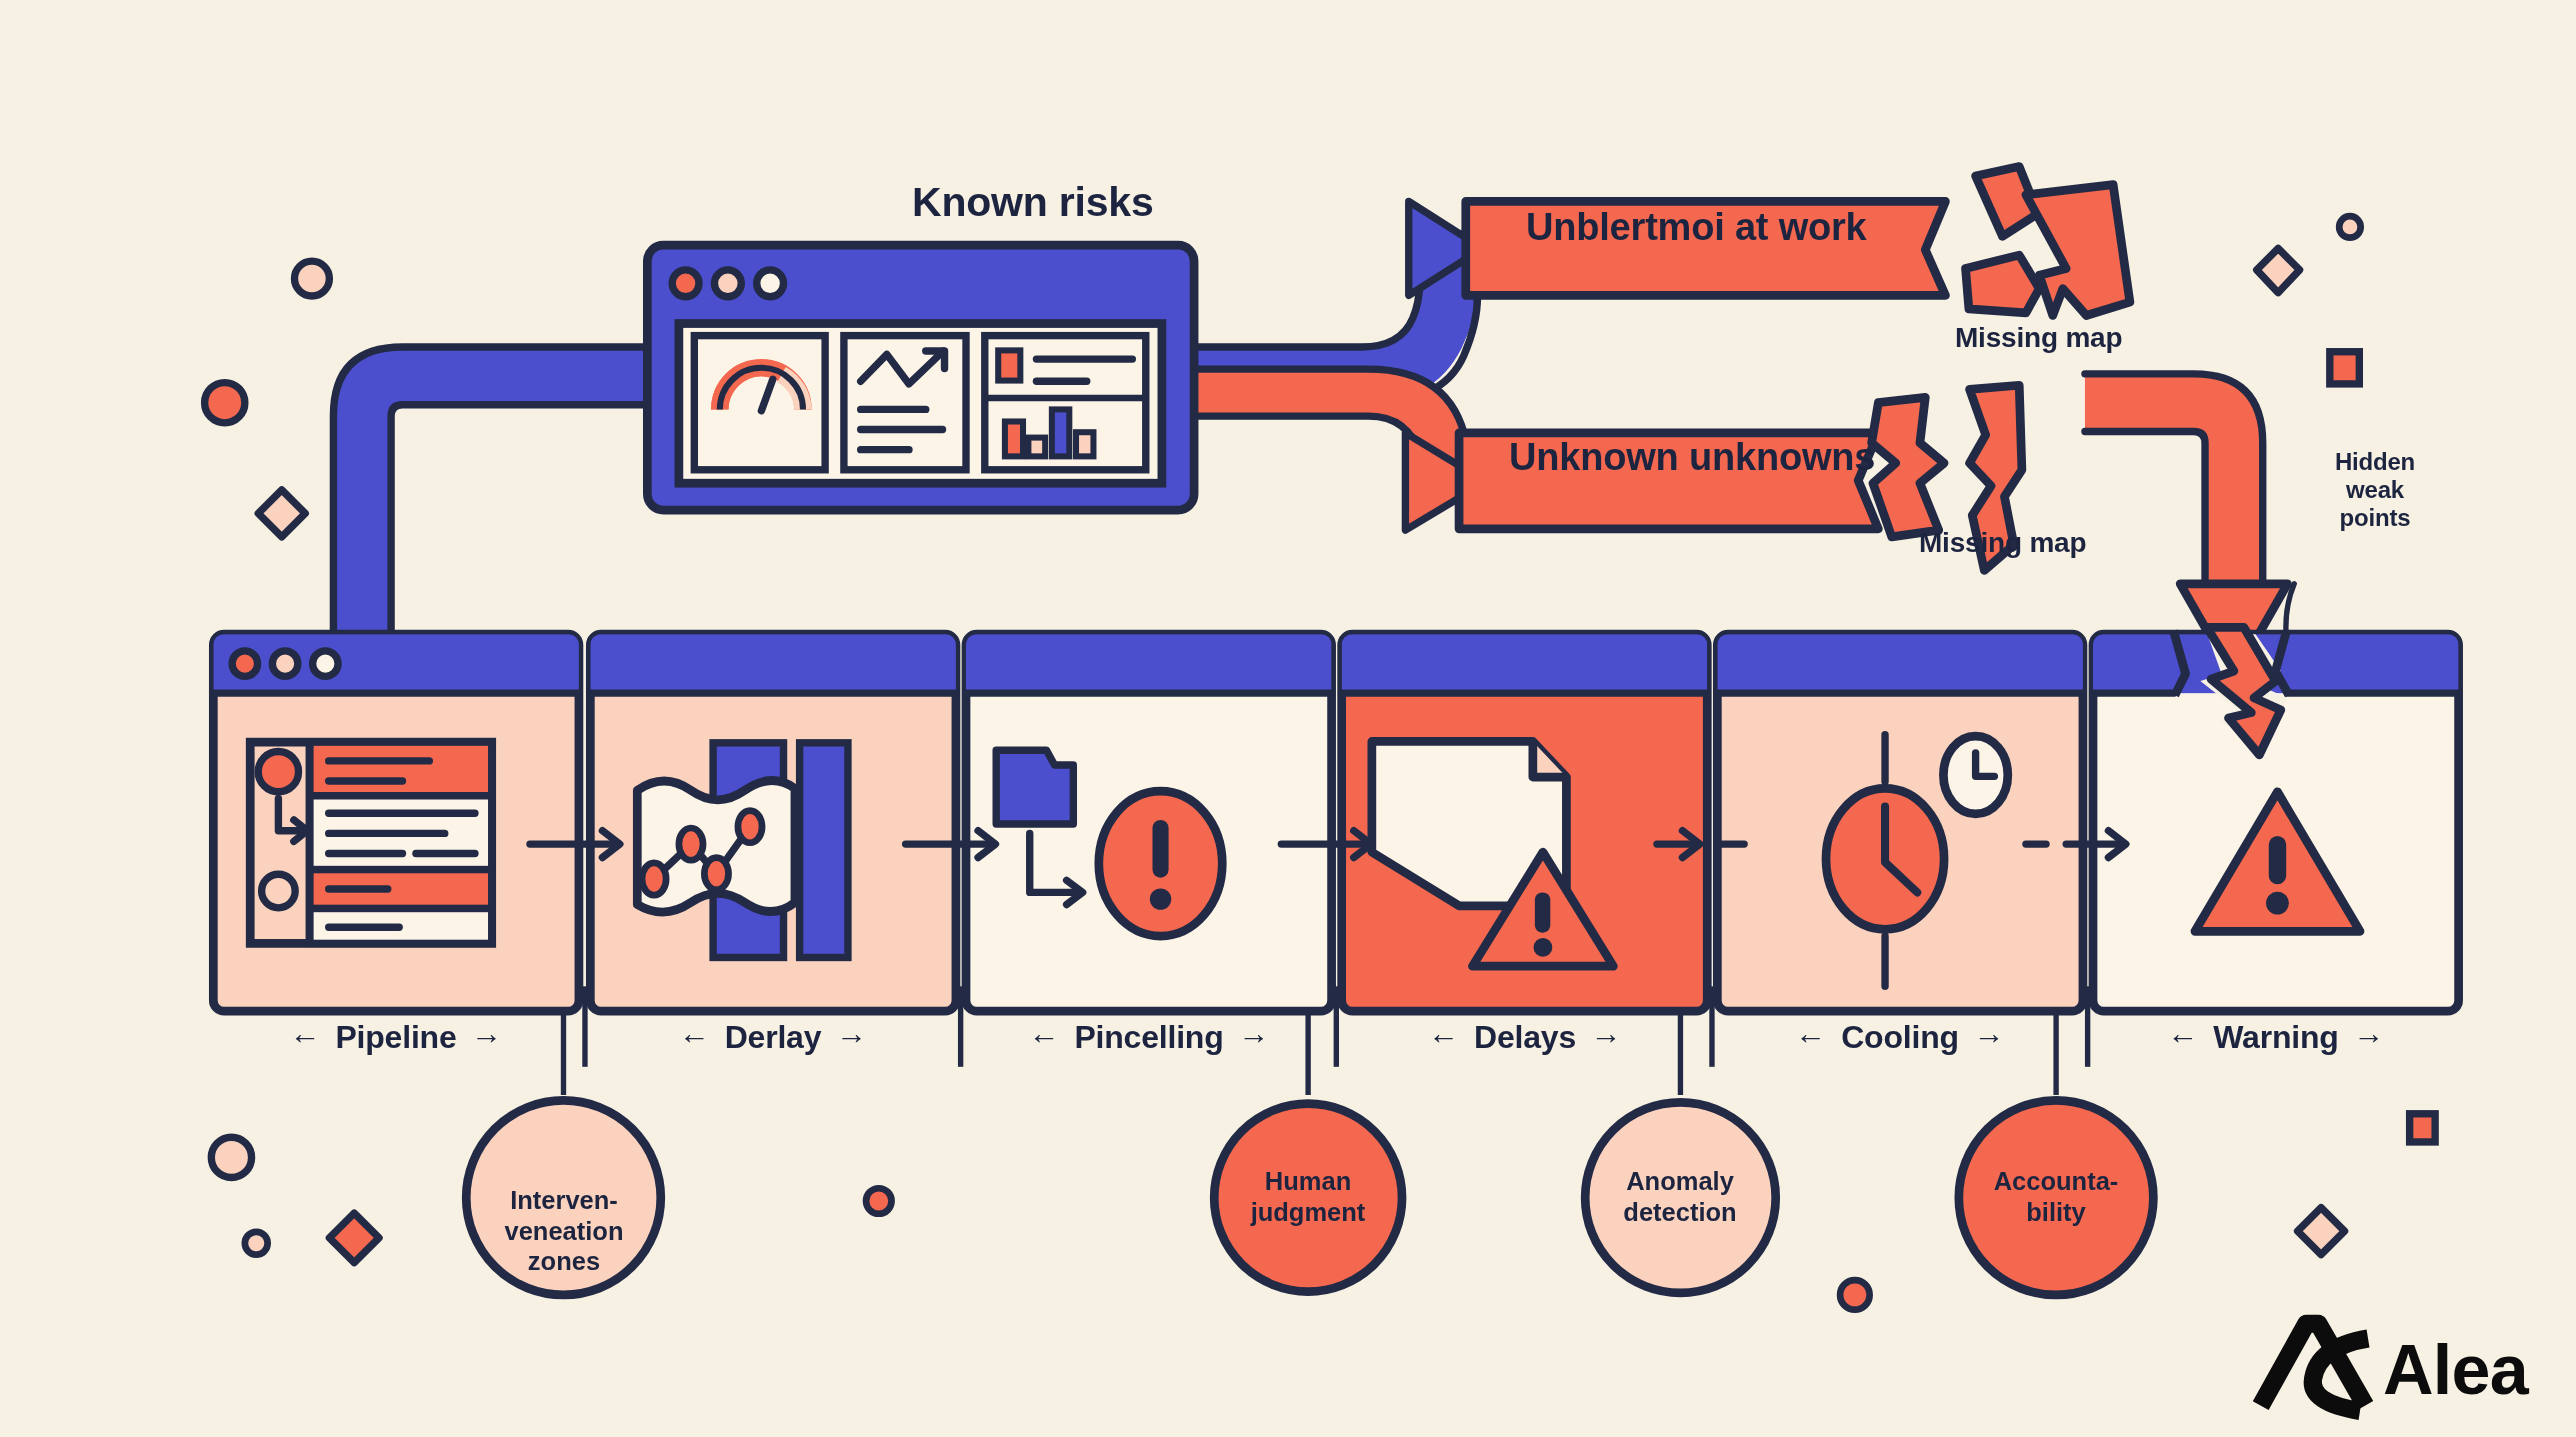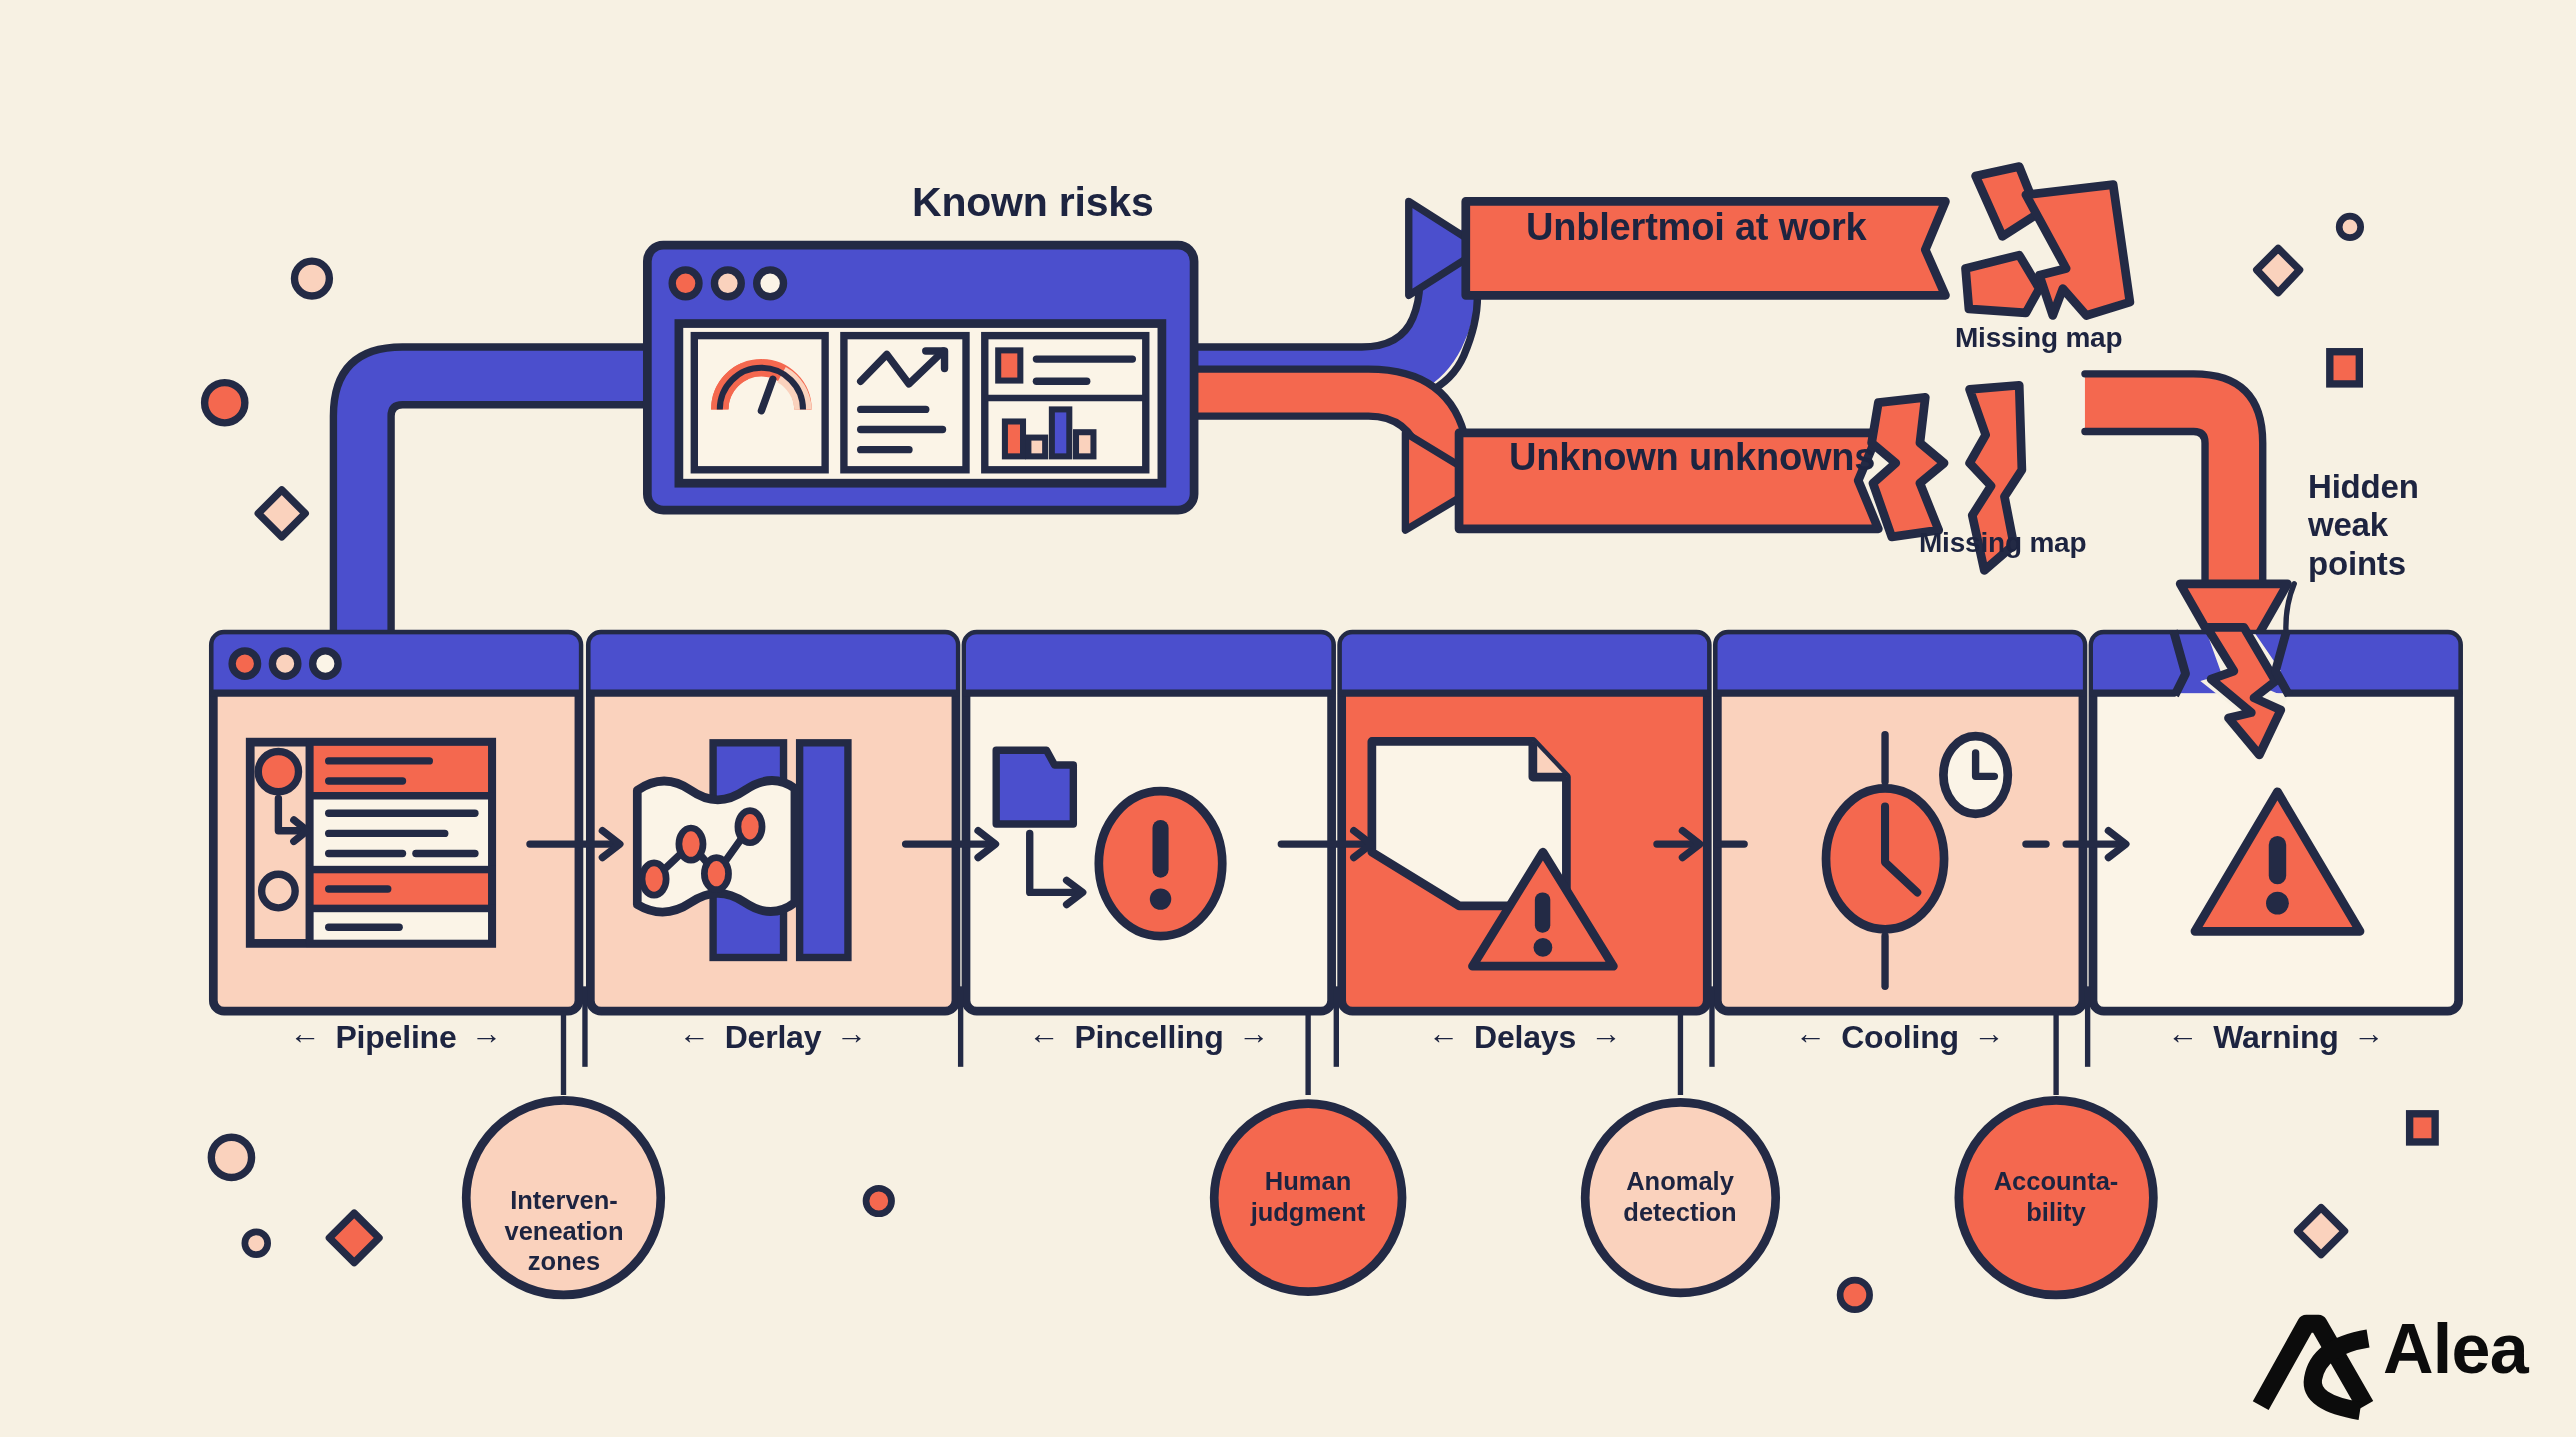--- a/index.html
+++ b/index.html
@@ -27,34 +27,34 @@
   }
 
   #title-known-risks{font-size:41px;top:180px;left:912px;}
   .banner-text{font-size:38px;color:#1d2440;}
   #banner-1-text{top:206px;left:1526px;}
   #banner-2-text{top:436px;left:1509px;}
 
   .small-note{font-size:28px;font-weight:700;}
   #note-missing-map-1{top:322px;left:1955px;}
   #note-missing-map-2{top:527px;left:1919px;}
-  #note-hidden-weak{top:468px;left:2308px;width:134px;white-space:normal;text-align:left;font-size:33px;line-height:1.16;}
+  #note-hidden-weak{top:448px;left:2308px;width:134px;white-space:normal;text-align:center;font-size:24px;line-height:1.16;}
 
   .stage-label{font-size:32px;font-weight:700;margin-top:8px;}
   .stage-row{position:absolute;top:1010px;height:47px;display:flex;align-items:center;justify-content:center;gap:14.8px;}
   .arrowglyph{font-size:31px;color:#1d2440;font-weight:400;line-height:1;}
 
   .bubble-text{
     position:absolute;text-align:center;color:#1d2440;
     font-size:25.5px;font-weight:700;line-height:1.2;
     transform:translate(-50%,-50%);width:168px;
   }
 
   #brand{
-    position:absolute;right:48px;bottom:28px;display:flex;align-items:flex-start;gap:23px;
+    position:absolute;right:48px;bottom:28px;display:flex;align-items:flex-start;gap:23px;flex-direction:column;
   }
   #brand-name{font-size:70px;font-weight:700;color:#0c0c0c;letter-spacing:-0.7px;font-family:"Liberation Sans",sans-serif;}
 </style>
 </head>
 <body>
 
 <div id="root">
 
 <svg id="scene" viewBox="0 0 3840 2143">
   <defs>

